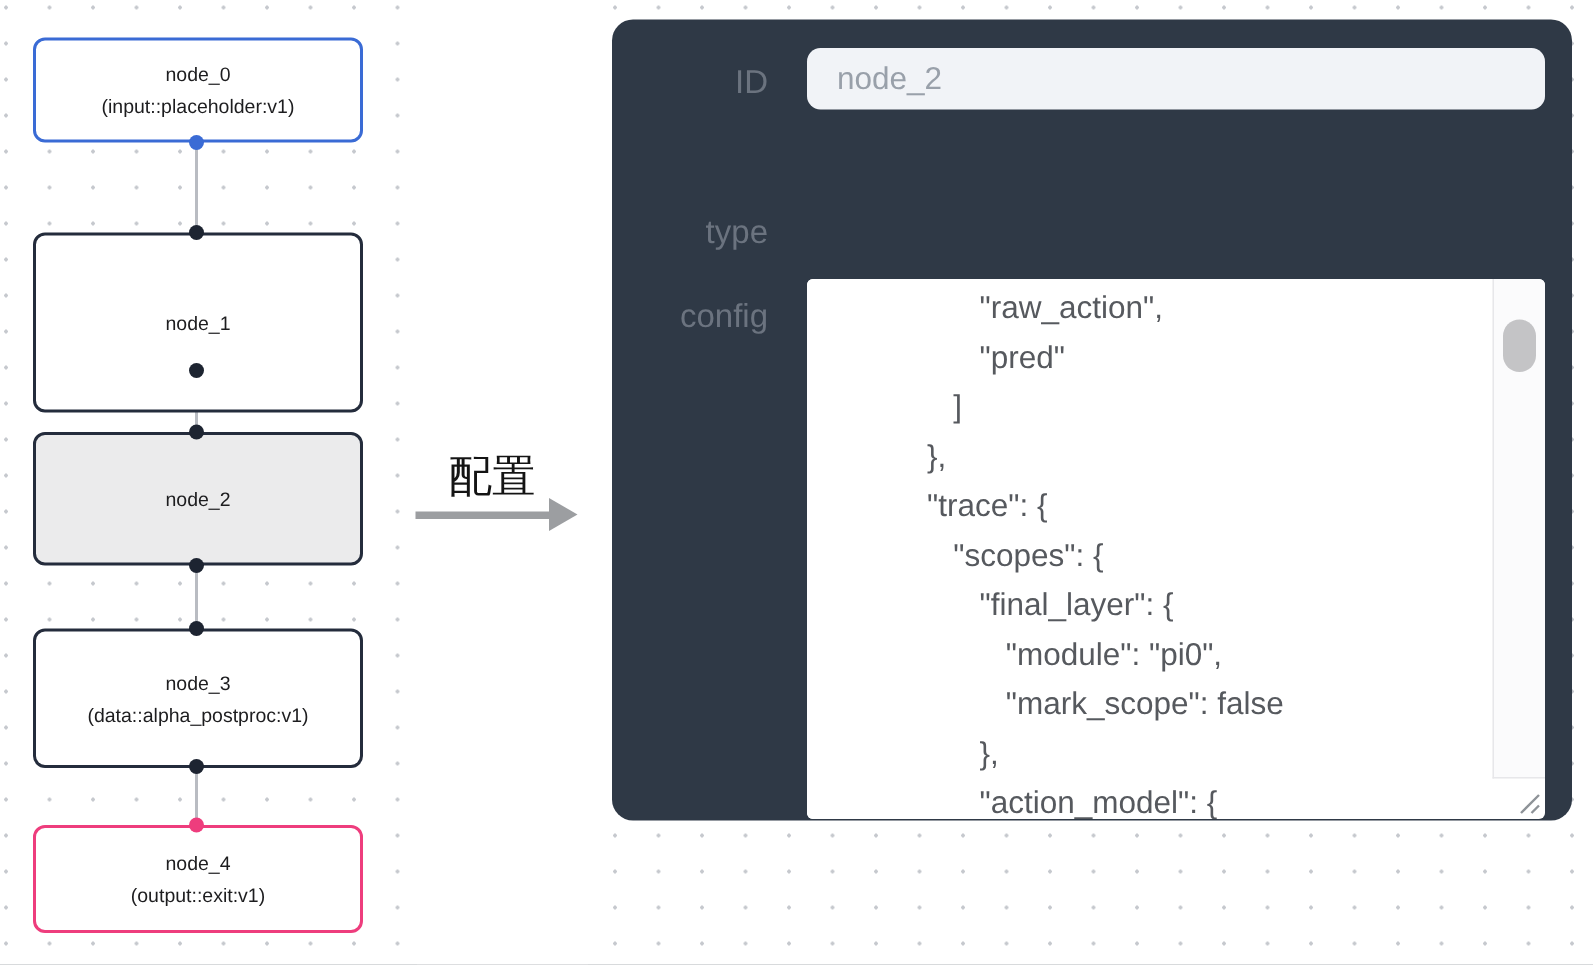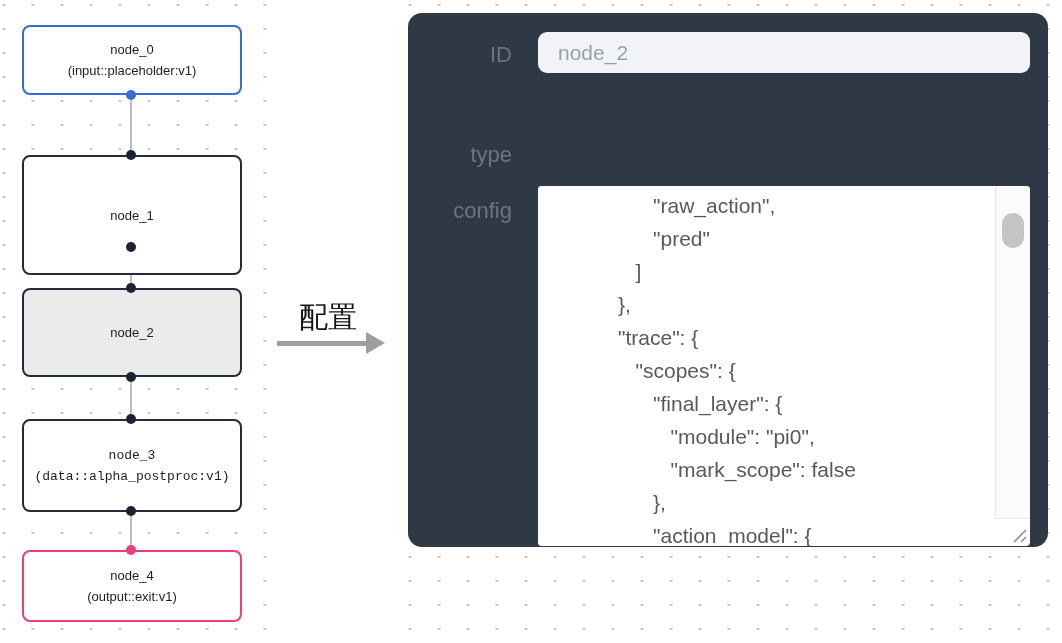--- a/index.html
+++ b/index.html
@@ -152,21 +152,21 @@
   <div class="flow-node node-input" style="top:25px;height:70px;">
     <div>node_0</div>
     <div class="sub">(input::placeholder:v1)</div>
   </div>
   <div class="flow-node" style="top:155px;height:120px;">
     <div>node_1</div>
   </div>
   <div class="flow-node node-selected" style="top:288px;height:89px;">
     <div>node_2</div>
   </div>
-  <div class="flow-node" style="top:419px;height:93px;font-family:Liberation Mono, monospace;">
+  <div class="flow-node" style="top:419px;height:93px;">
     <div>node_3</div>
     <div class="sub">(data::alpha_postproc:v1)</div>
   </div>
   <div class="flow-node node-output" style="top:550px;height:72px;text-align:right;">
     <div>node_4</div>
     <div class="sub">(output::exit:v1)</div>
   </div>
 
   <div class="handle handle-blue" style="top:90px;"></div>
   <div class="handle" style="top:150px;"></div>

